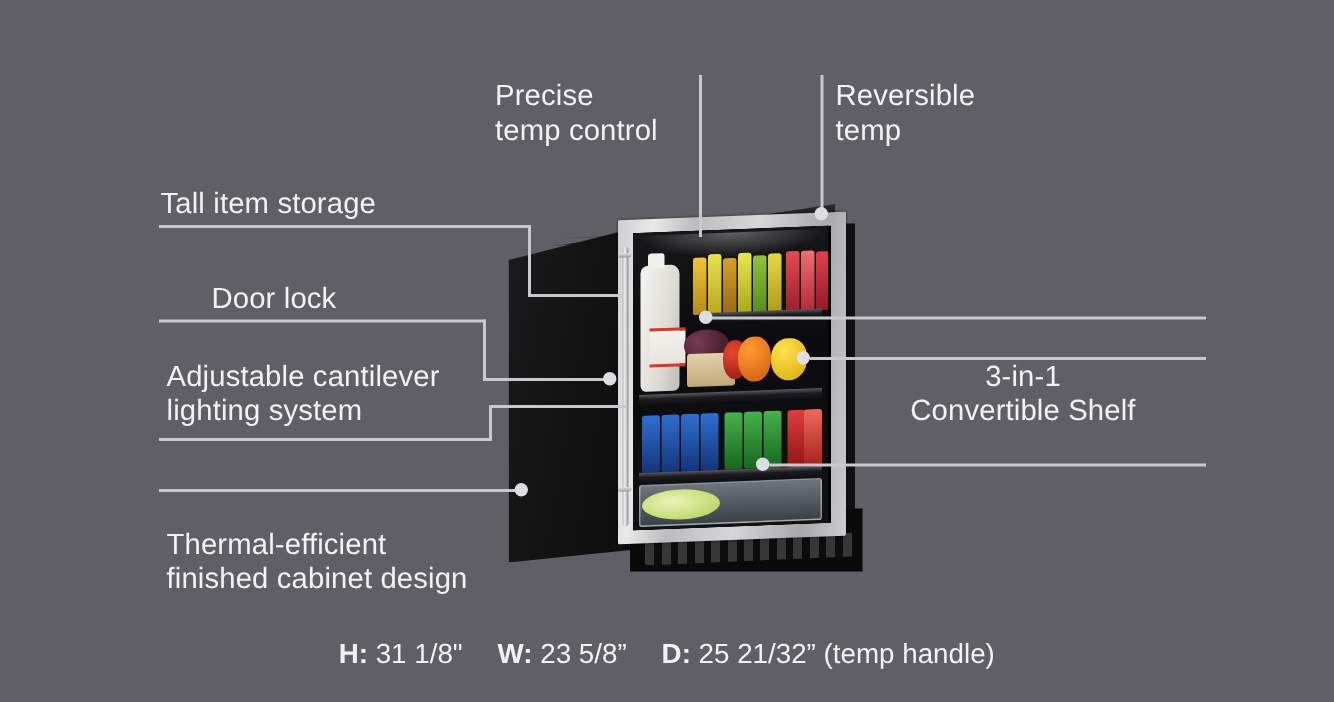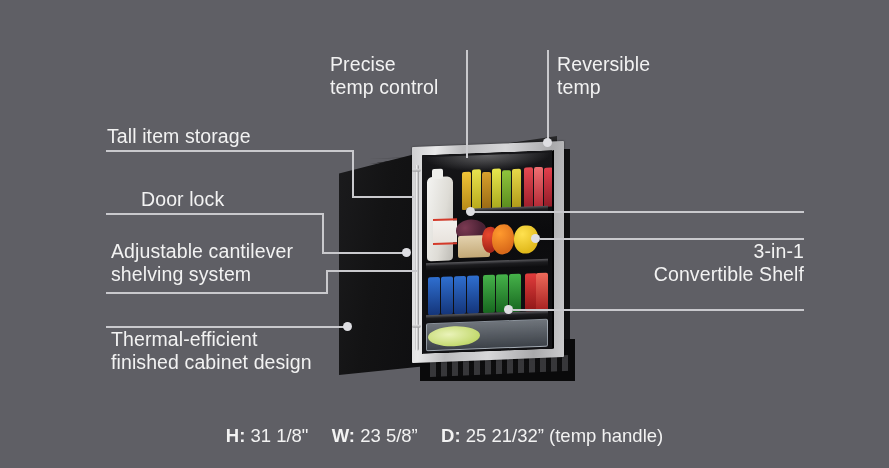--- a/index.html
+++ b/index.html
@@ -280,27 +280,27 @@
 temp control</div>
 
   <div class="label left" style="left:557px;top:53px;width:200px;">Reversible
 temp</div>
 
   <div class="label left" style="left:107px;top:125px;width:300px;">Tall item storage</div>
 
   <div class="label left" style="left:97px;top:188px;width:300px;margin-left:44px;">Door lock</div>
 
   <div class="label left" style="left:111px;top:240px;width:320px;">Adjustable cantilever
-shelving system</div>
-
-  <div class="label left" style="left:111px;top:328px;width:330px;">Thermal-efficient
+lighting system</div>
+
+  <div class="label left" style="left:111px;top:352px;width:330px;">Thermal-efficient
 finished cabinet design</div>
 
 
-  <div class="label right" style="left:560px;top:240px;width:244px;">3-in-1
+  <div class="label right" style="left:560px;top:240px;width:244px;text-align:center;">3-in-1
 Convertible Shelf</div>
 
 
   <div class="dims">
     <b>H:</b>
     <span>31 1/8"</span>
     <span class="sp"></span>
     <b>W:</b>
     <span>23 5/8”</span>
     <span class="sp"></span>

